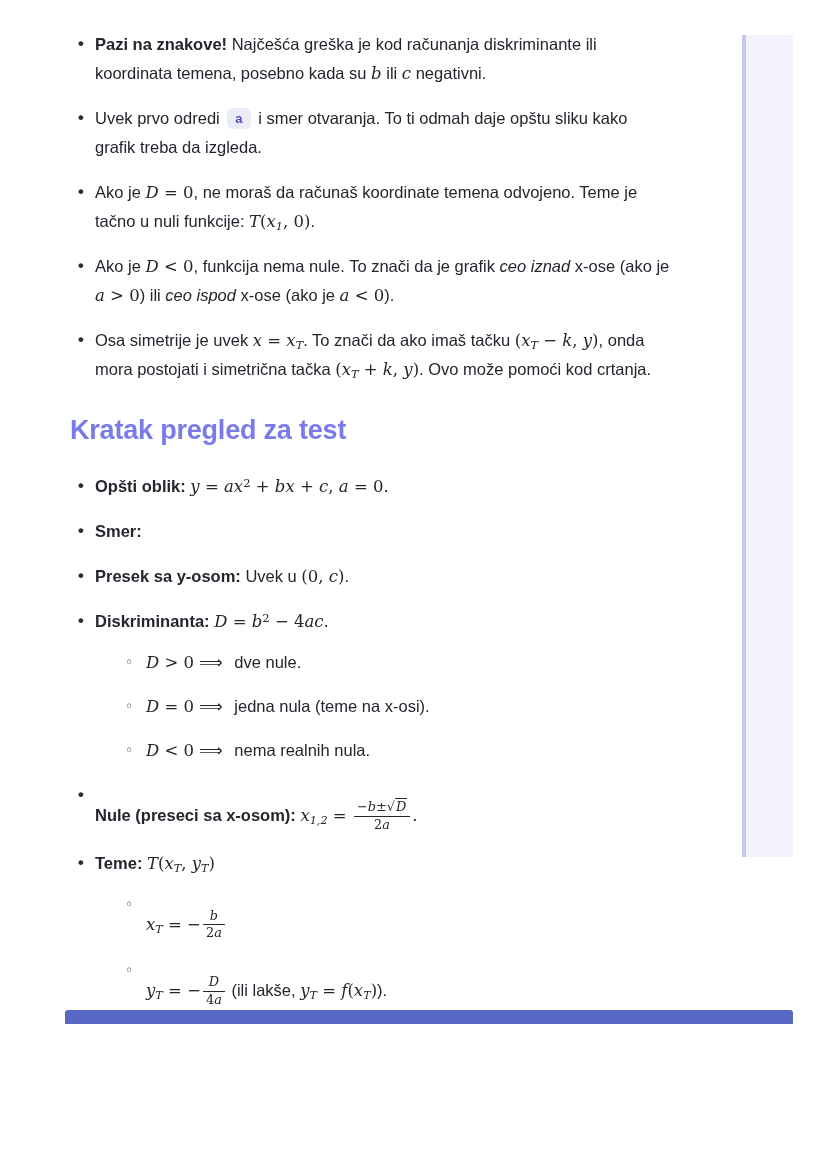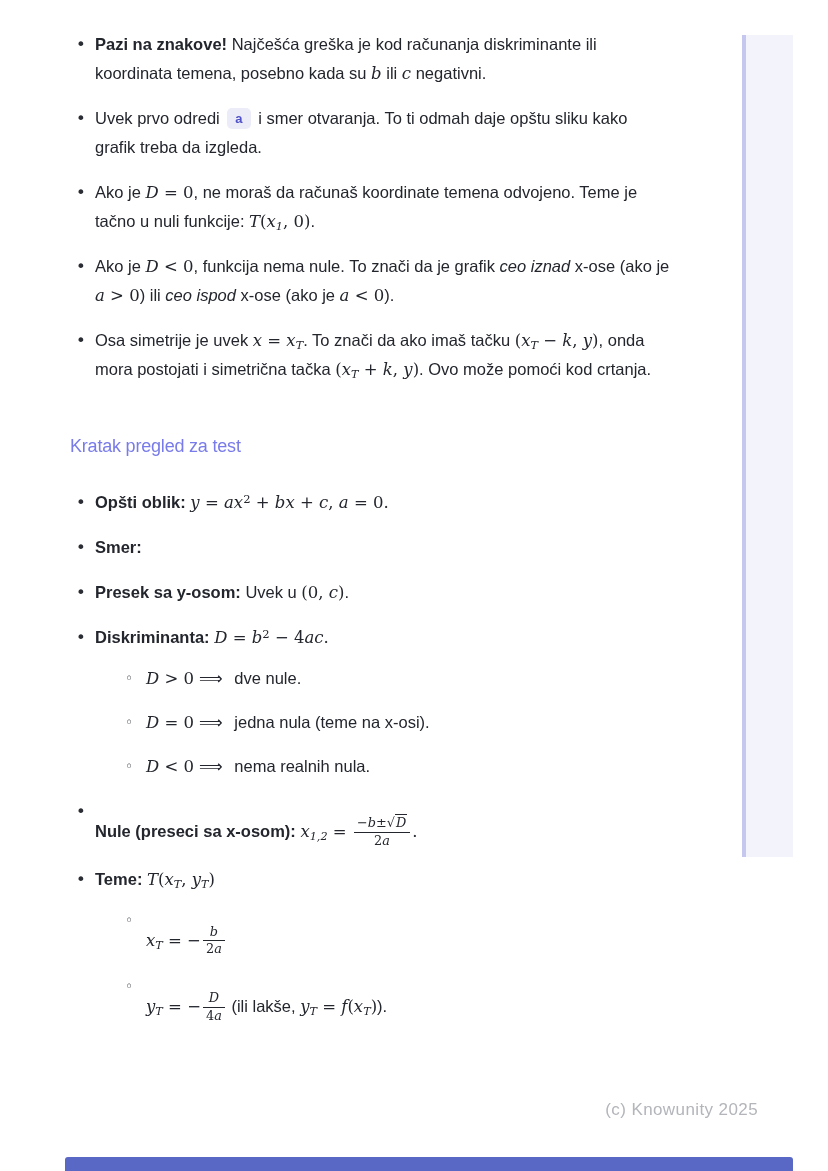--- a/index.html
+++ b/index.html
@@ -1,33 +1,33 @@
 <!DOCTYPE html>
 <html style="--accent: #787be9; --body: #23262d; --chip-bg: #ebecf8; --chip-text: #5051c9; --strip-bg: #f2f3fb; --strip-border: #c6c7ee; --bar: #5967c5; --footer: #b3b5ba;"><head>
 <meta charset="utf-8">
 <style>
   :root{
     --accent:#787be9; --body:#23262d; --chip-bg:#ebecf8; --chip-text:#5051c9;
     --strip-bg:#f2f3fb; --strip-border:#c6c7ee; --bar:#5967c5; --footer:#b3b5ba;
   }
   *{box-sizing:border-box;}
   html,body{margin:0;padding:0;background:#ffffff;}
-  .page{position:relative;width:828px;height:1171px;background:#ffffff;overflow:hidden;
+  .page{position:relative;width:828px;height:1024px;background:#ffffff;overflow:hidden;
         font-family:"Liberation Sans",sans-serif;color:var(--body);}
   .content{position:absolute;left:70px;top:30px;width:600px;font-size:16.5px;line-height:29px;}
   ul.doc-list{list-style:none;margin:0;padding:0;}
   ul.doc-list > li{position:relative;padding-left:25px;margin-bottom:16px;}
   ul.doc-list > li::before{content:"\2022";position:absolute;left:6px;top:0;
         font-family:"DejaVu Sans",sans-serif;color:#2a2d34;}
   ul.sublist{list-style:none;margin:12px 0 4px 0;padding:0 0 0 27px;}
   ul.sublist > li{position:relative;padding-left:24px;margin-bottom:15px;}
   ul.sublist > li::before{content:"\25E6";position:absolute;left:3px;top:0;font-size:14px;
         font-family:"DejaVu Sans",sans-serif;color:#2a2d34;}
-  .section-heading{font-size:18px;line-height:32px;font-weight:400;color:var(--accent);
-        margin:46px 0 26px 0;letter-spacing:-0.2px;}
+  .section-heading{font-size:27px;line-height:32px;font-weight:700;color:var(--accent);
+        margin:30px 0 26px 0;letter-spacing:-0.2px;}
   .seg-b{font-weight:700;}
   .seg-i{font-style:italic;}
   .seg-m{font-family:"DejaVu Serif",serif;font-style:italic;font-size:1.0em;}
   .seg-u{font-family:"DejaVu Serif",serif;font-size:1.0em;}
   sub.seg-sub{font-family:"DejaVu Serif",serif;font-style:italic;font-size:0.68em;
         vertical-align:-0.3em;line-height:0;}
   sup.seg-sup{font-family:"DejaVu Serif",serif;font-size:0.7em;vertical-align:0.45em;line-height:0;}
   .seg-arrow{font-family:"DejaVu Sans",sans-serif;font-style:normal;margin:0 7px 0 5px;}
   .chip{display:inline-block;background:var(--chip-bg);color:var(--chip-text);font-weight:700;
         font-size:13px;line-height:17px;padding:2px 8px;border-radius:5px;margin:0 3px;

